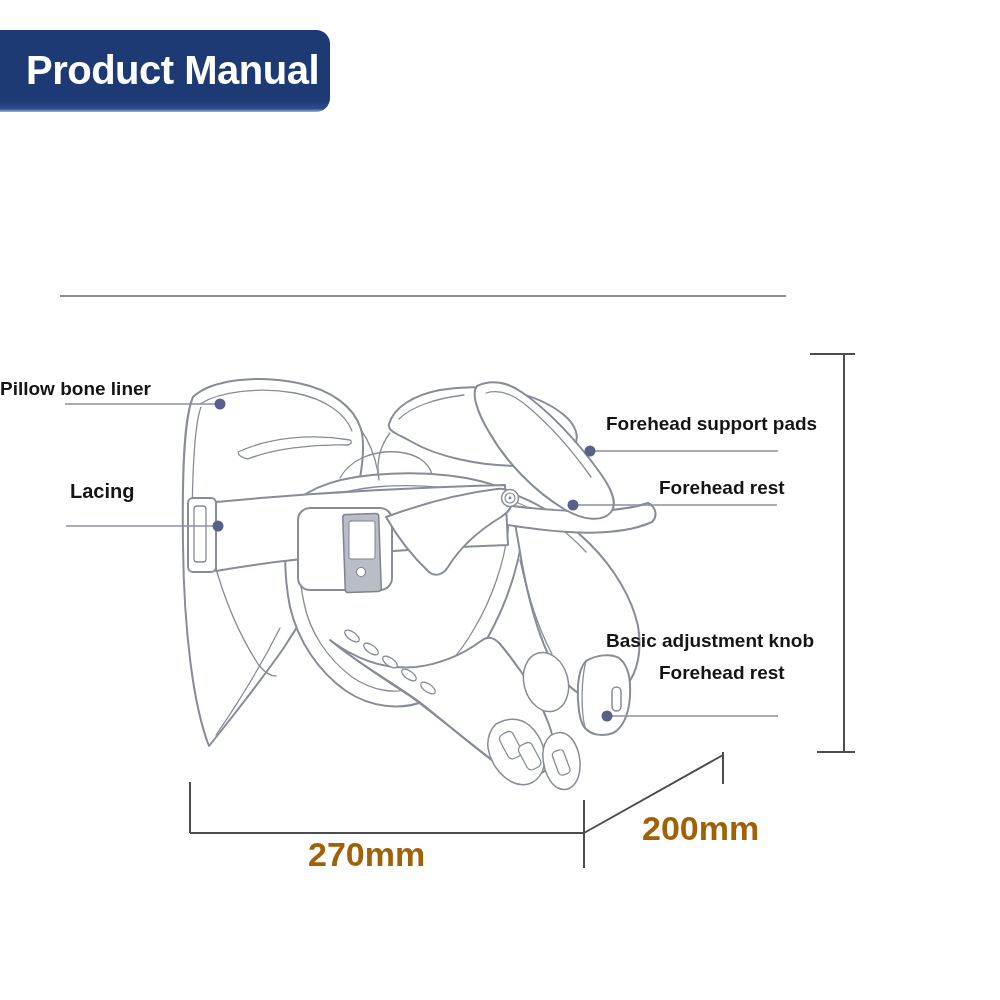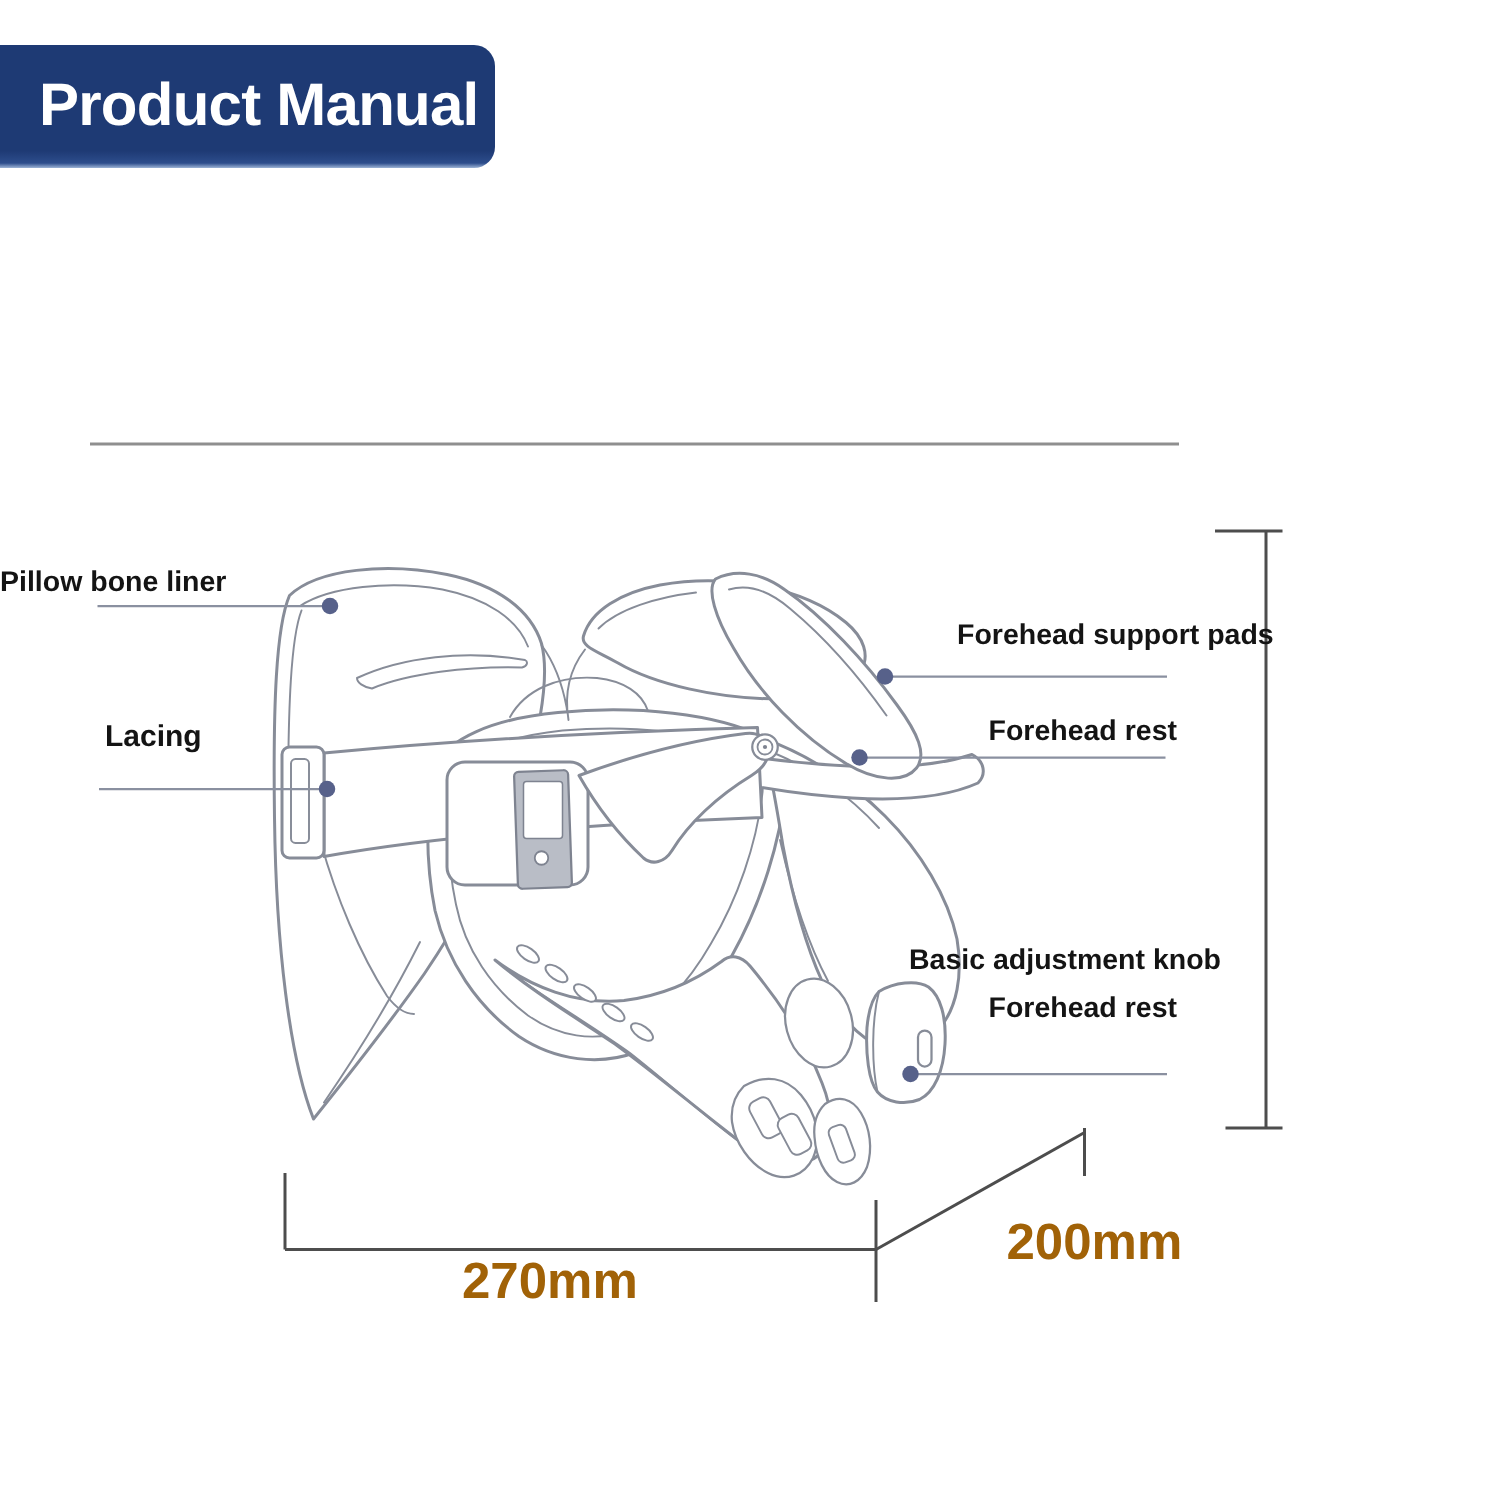--- a/index.html
+++ b/index.html
@@ -30,31 +30,31 @@
     position:absolute;left:60px;top:295px;width:726px;height:2px;
     background:#8f8f8f;
   }
   
   .lbl{
     position:absolute;color:#141414;font-weight:700;font-size:19px;
     white-space:nowrap;
   }
   .lbl-pillow{left:0;top:378px;}
   .lbl-lacing{left:70px;top:480px;font-size:20px;}
-  .lbl-pads{left:638px;top:413px;}
+  .lbl-pads{left:606px;top:413px;}
   .lbl-rest-upper{left:659px;top:477px;}
   .lbl-knob{left:606px;top:630px;}
   .lbl-rest-lower{left:659px;top:662px;}
   
   .dim{
     position:absolute;color:#a16207;font-weight:700;white-space:nowrap;
   }
   .dim-180{left:860px;top:546px;font-size:33px;}
   .dim-270{left:308px;top:835px;font-size:34px;text-align:center;}
-  .dim-200{left:671px;top:809px;font-size:34px;}
+  .dim-200{left:642px;top:809px;font-size:34px;}
   
   .diagram-svg{position:absolute;left:0;top:0;width:1000px;height:1000px;}
 </style>
 </head>
 <body>
 
 <div id="page">
 
   <div class="banner">
     <span>Product Manual</span>

